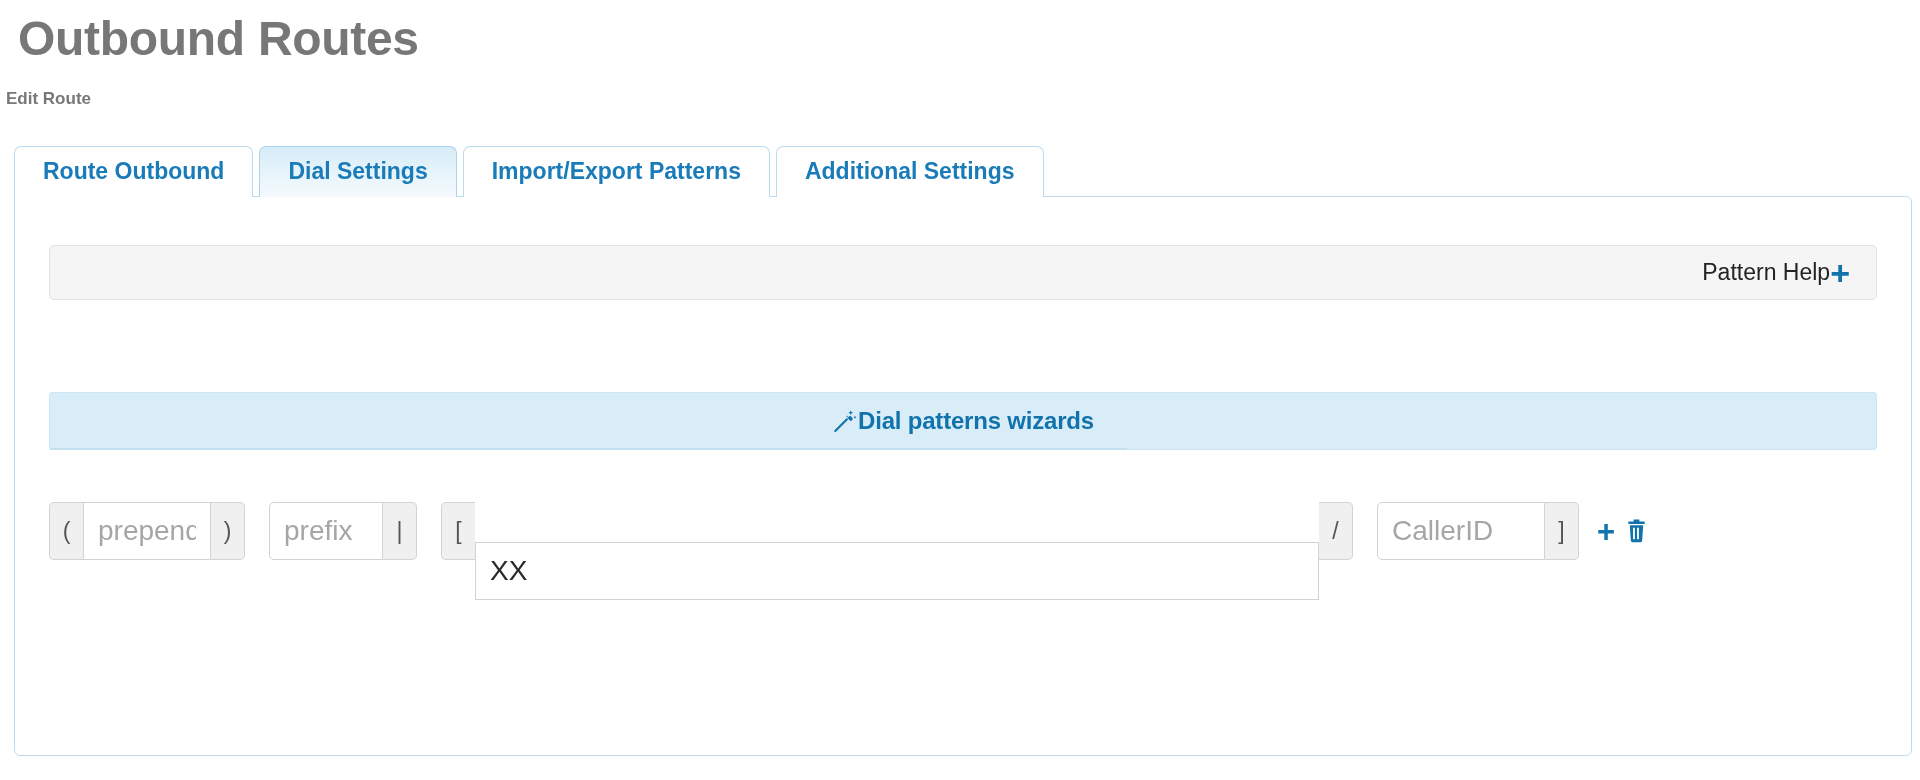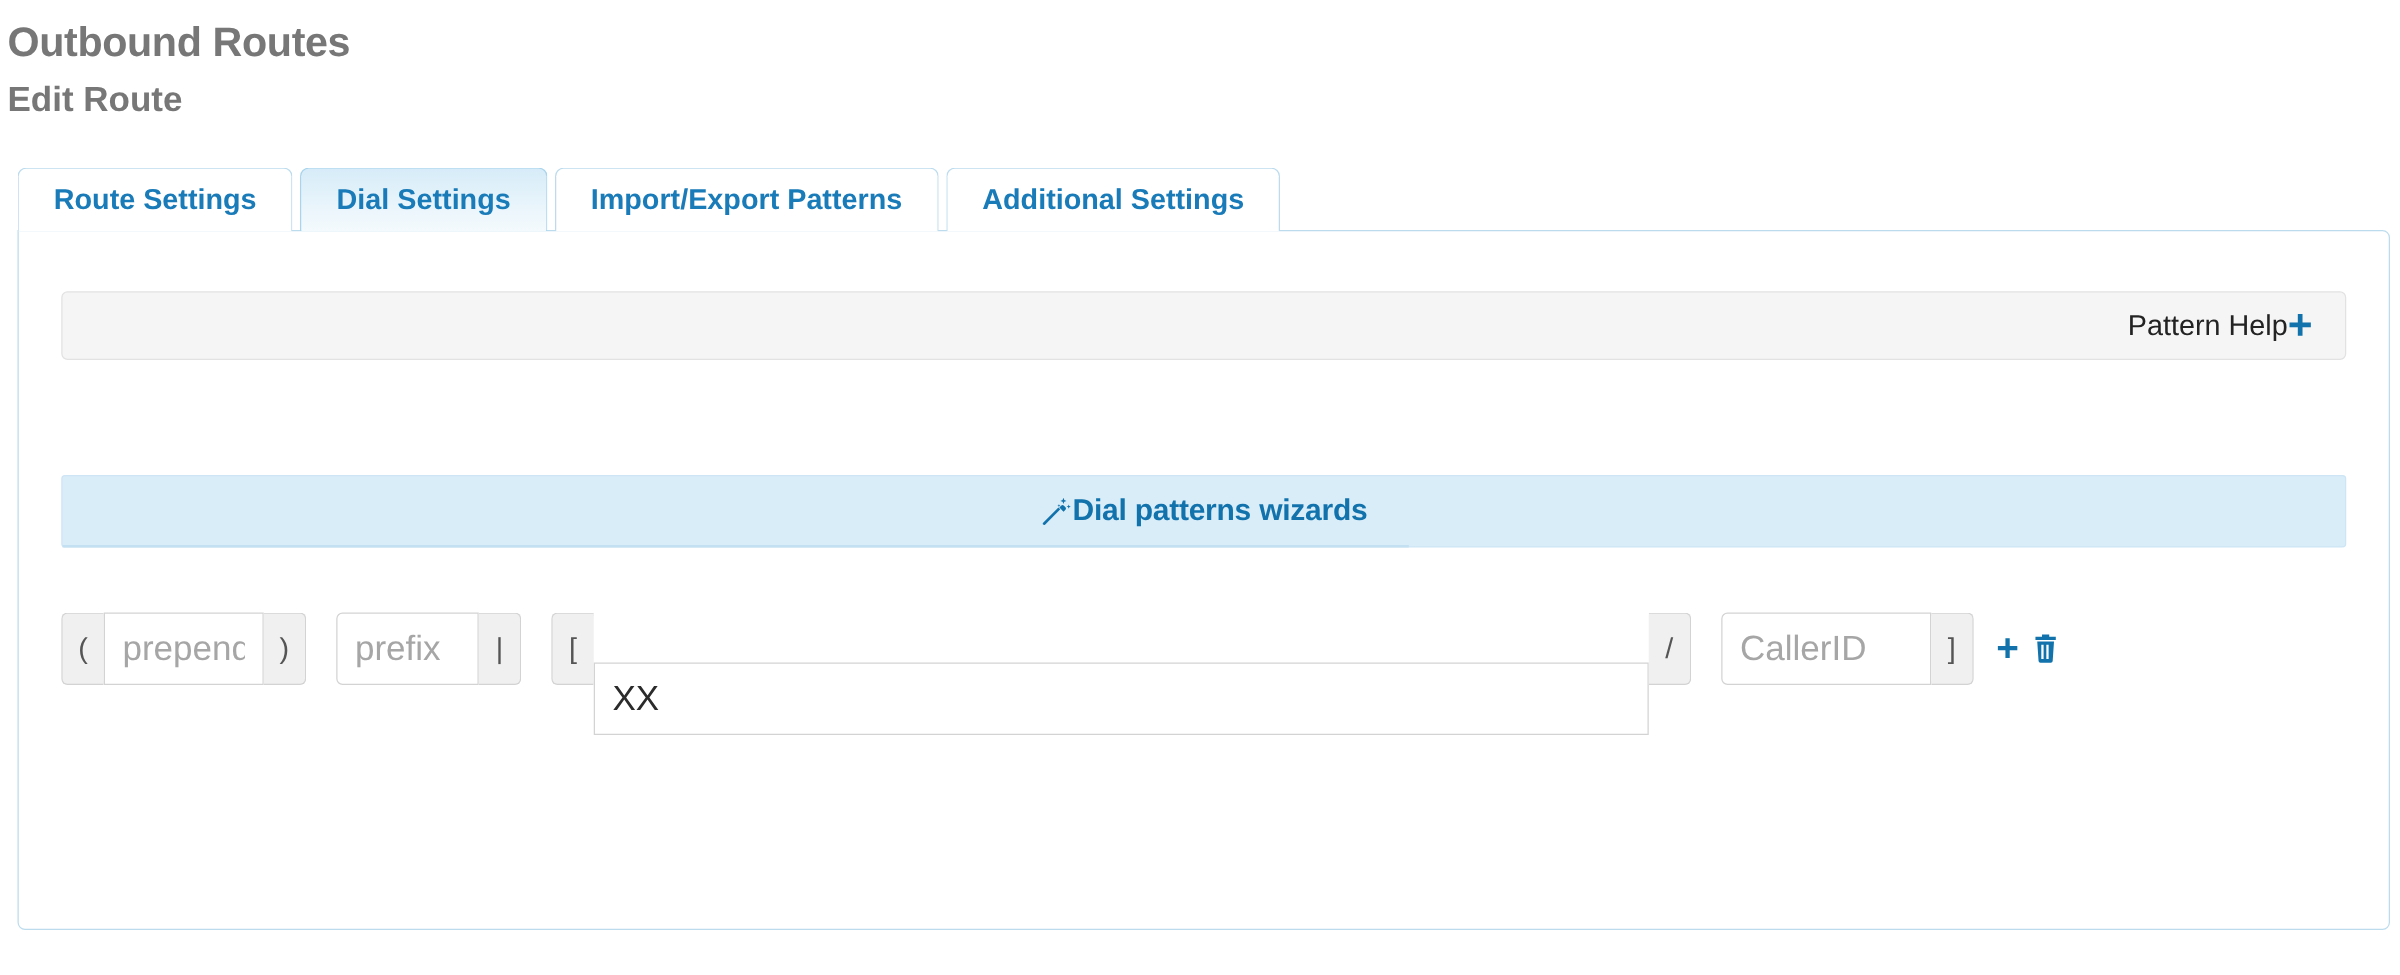--- a/index.html
+++ b/index.html
@@ -18,30 +18,30 @@
   }
   .page {
     padding: 0 0 0 0;
     width: 1920px;
     height: 780px;
     position: relative;
   }
 
   
   .page-title {
-    font-size: 33px;
+    font-size: 48px;
     font-weight: bold;
     color: #777777;
     letter-spacing: -0.3px;
-    margin: 0;
-    padding: 16px 0 0 6px;
+    margin: 12px;
+    padding: 0 0 0 6px;
     line-height: 1.12;
   }
   .page-subtitle {
-    font-size: 28px;
+    font-size: 17px;
     font-weight: bold;
     color: #777777;
     margin: 0;
     padding: 12px 0 0 6px;
     line-height: 1.1;
   }
 
   
   .tabs-wrap {
     position: relative;
@@ -236,21 +236,21 @@
 <body>
 
 <div class="page">
 
   <h1 class="page-title">Outbound Routes</h1>
   <h2 class="page-subtitle">Edit Route</h2>
 
   <div class="tabs-wrap">
     <div class="tabs">
       <div class="tab">
-        <span>Route Settings</span>
+        <span>Route Outbound</span>
       </div>
       <div class="tab active">
         <span>Dial Settings</span>
       </div>
       <div class="tab">
         <span>Import/Export Patterns</span>
       </div>
       <div class="tab">
         <span>Additional Settings</span>
       </div>

